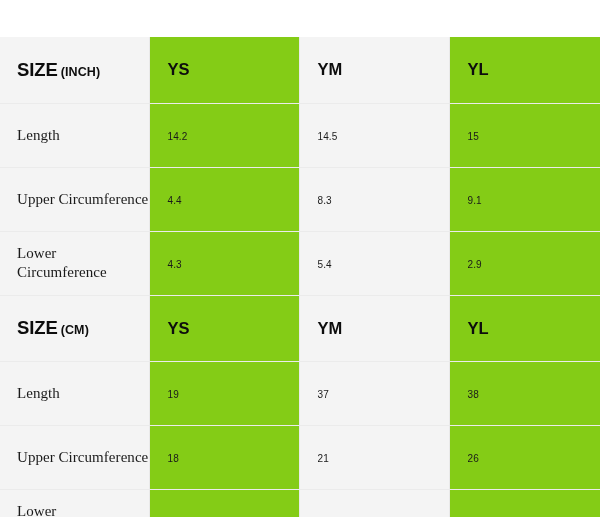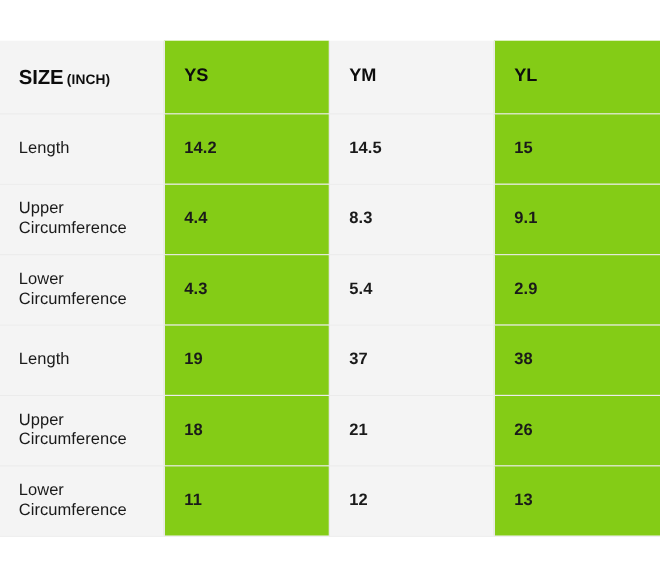--- a/index.html
+++ b/index.html
@@ -76,24 +76,25 @@
   tr.data-row td {
     height: 64px;
   }
 
   .row-label {
     font-size: 15px;
     font-weight: normal;
     line-height: 1.18;
     color: #1a1a1a;
     letter-spacing: 0.05px;
+    font-family: Liberation Serif, serif;
   }
   .cell-value {
-    font-size: 15px;
-    font-weight: bold;
+    font-size: 10px;
+    font-weight: normal;
     color: #1a1a1a;
     letter-spacing: 0.1px;
   }
 
   
   td.label-cell { padding-left: 17px; }
   td.value-cell { padding-left: 18px; }
 </style>
 </head>
 <body>
@@ -160,20 +161,34 @@
         <span class="cell-value">4.3</span>
       </td>
       <td class="stripe value-cell">
         <span class="cell-value">5.4</span>
       </td>
       <td class="value-cell">
         <span class="cell-value">2.9</span>
       </td>
     </tr>
 
+    <tr class="header-row">
+      <td class="stripe label-cell">
+        <span class="size-main">SIZE</span><span class="size-unit">(CM)</span>
+      </td>
+      <td class="value-cell">
+        <span class="col-head">YS</span>
+      </td>
+      <td class="stripe value-cell">
+        <span class="col-head">YM</span>
+      </td>
+      <td class="value-cell">
+        <span class="col-head">YL</span>
+      </td>
+    </tr>
 
     <tr class="data-row">
       <td class="stripe label-cell">
         <span class="row-label">Length</span>
       </td>
       <td class="value-cell">
         <span class="cell-value">19</span>
       </td>
       <td class="stripe value-cell">
         <span class="cell-value">37</span>

